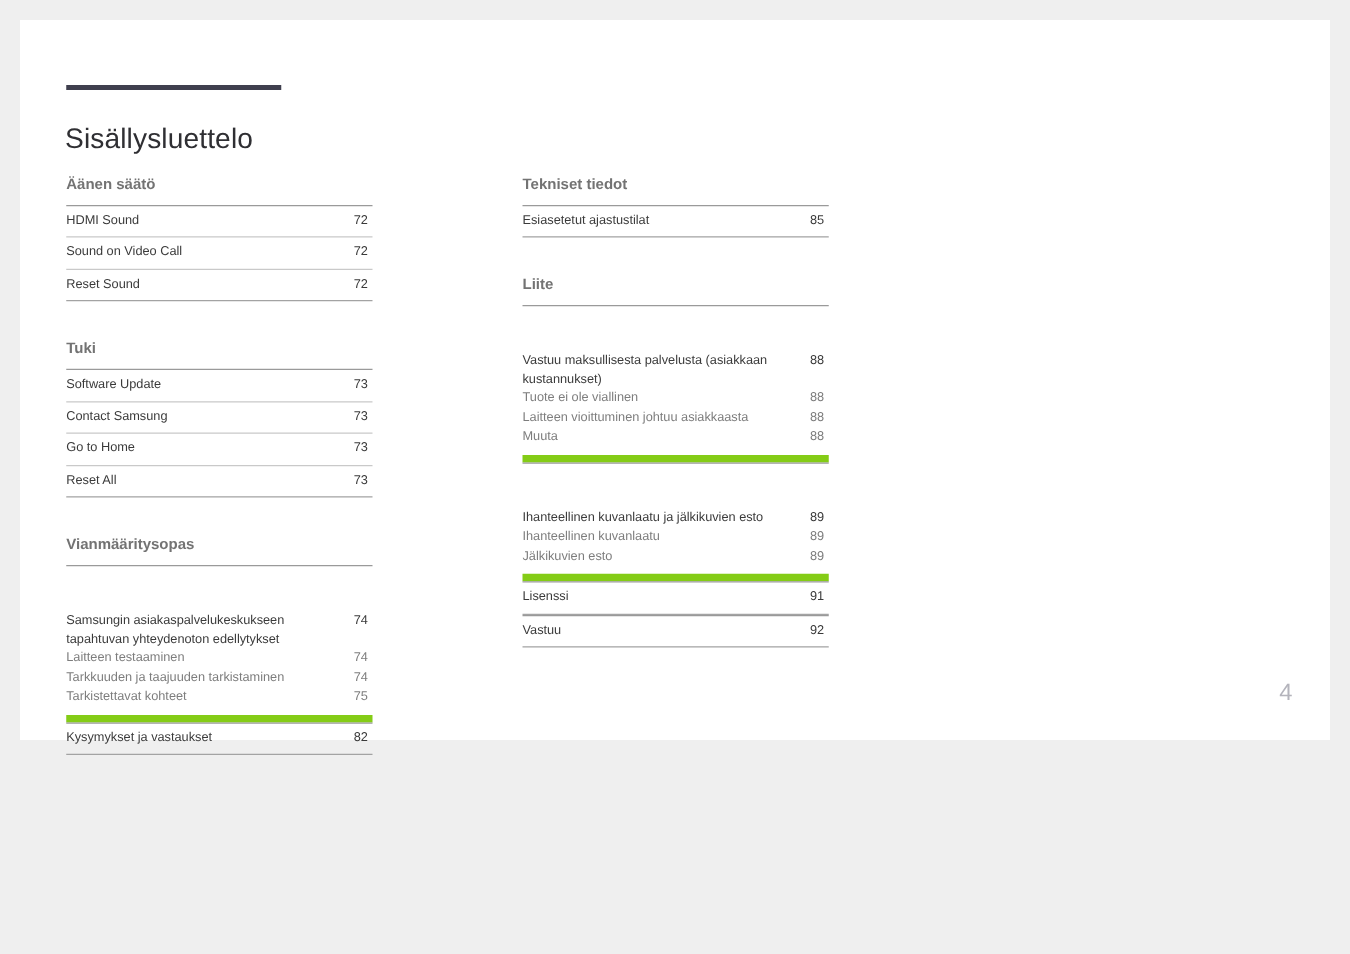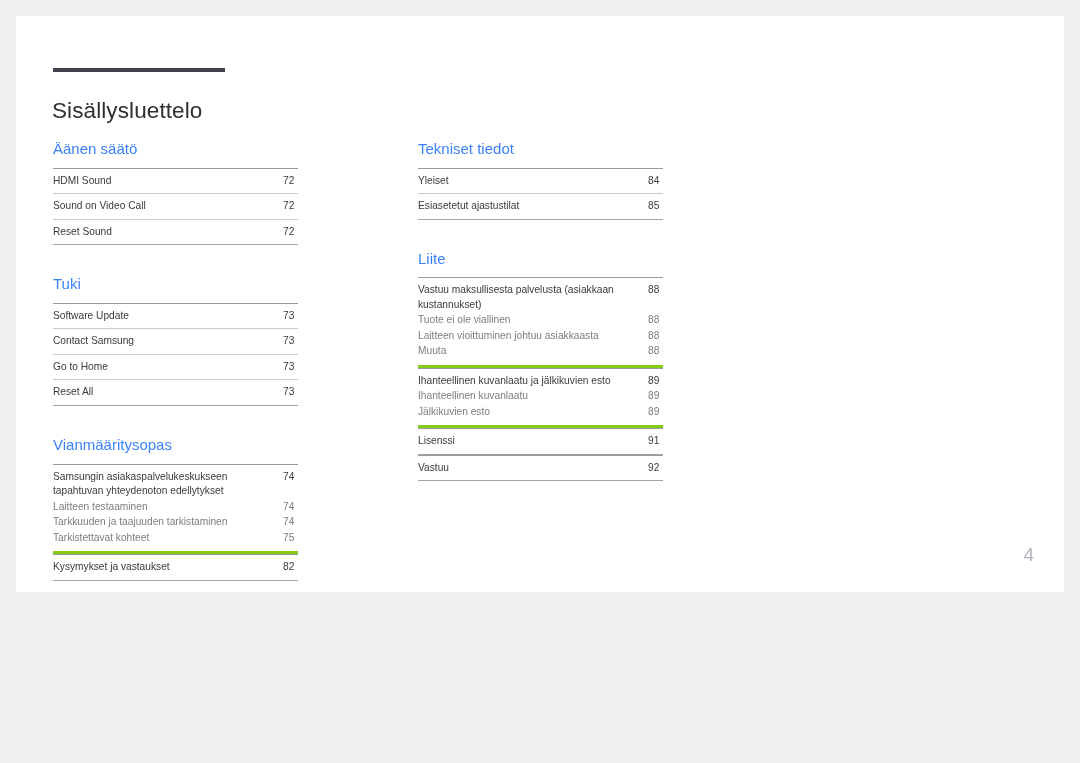--- a/index.html
+++ b/index.html
@@ -57,23 +57,23 @@
     top: 0;
     width: 245px;
   }
   .col-left  { left: 37px; }
   .col-right { left: 402px; }
 
   
   .section { margin: 0 0 30px 0; }
 
   .section-heading {
-    font-size: 15px;
-    font-weight: 400;
-    color: #3b82f6;
+    font-size: 12px;
+    font-weight: 700;
+    color: #737373;
     margin: 0 0 9px 0;
     line-height: 1.25;
     white-space: nowrap;
   }
 
   .toc-group {
     border-top: 1px solid #9a9a9a;
   }
 
   .toc-row {
@@ -96,22 +96,23 @@
     font-size: 10.2px;
     color: #3a3a3a;
     line-height: 1.42;
     flex: 0 0 auto;
     text-align: left;
     min-width: 15px;
   }
 
   
   .toc-block {
-    border-bottom: 3px solid #84cc16;
+    border-bottom: 6px solid #84cc16;
     padding: 5px 0 6px 0;
+    margin-top: 32px;
   }
   .toc-block .toc-row {
     border-bottom: none;
     padding: 0;
   }
   .toc-block .toc-row + .toc-row { padding-top: 1px; }
 
   .sub .toc-label,
   .sub .toc-page {
     color: #7d7d7d;
@@ -204,24 +205,20 @@
               <span class="toc-page">82</span>
             </div>
           </div>
         </div>
       </div>
     <div class="col col-right" id="col-right">
         <div class="section">
           <div class="section-heading">Tekniset tiedot</div>
           <div class="toc-group">
             <div class="toc-row">
-              <span class="toc-label">Yleiset</span>
-              <span class="toc-page">84</span>
-            </div>
-            <div class="toc-row">
               <span class="toc-label">Esiasetetut ajastustilat</span>
               <span class="toc-page">85</span>
             </div>
           </div>
         </div>
         <div class="section">
           <div class="section-heading">Liite</div>
           <div class="toc-group">
             <div class="toc-block">
               <div class="toc-row">

